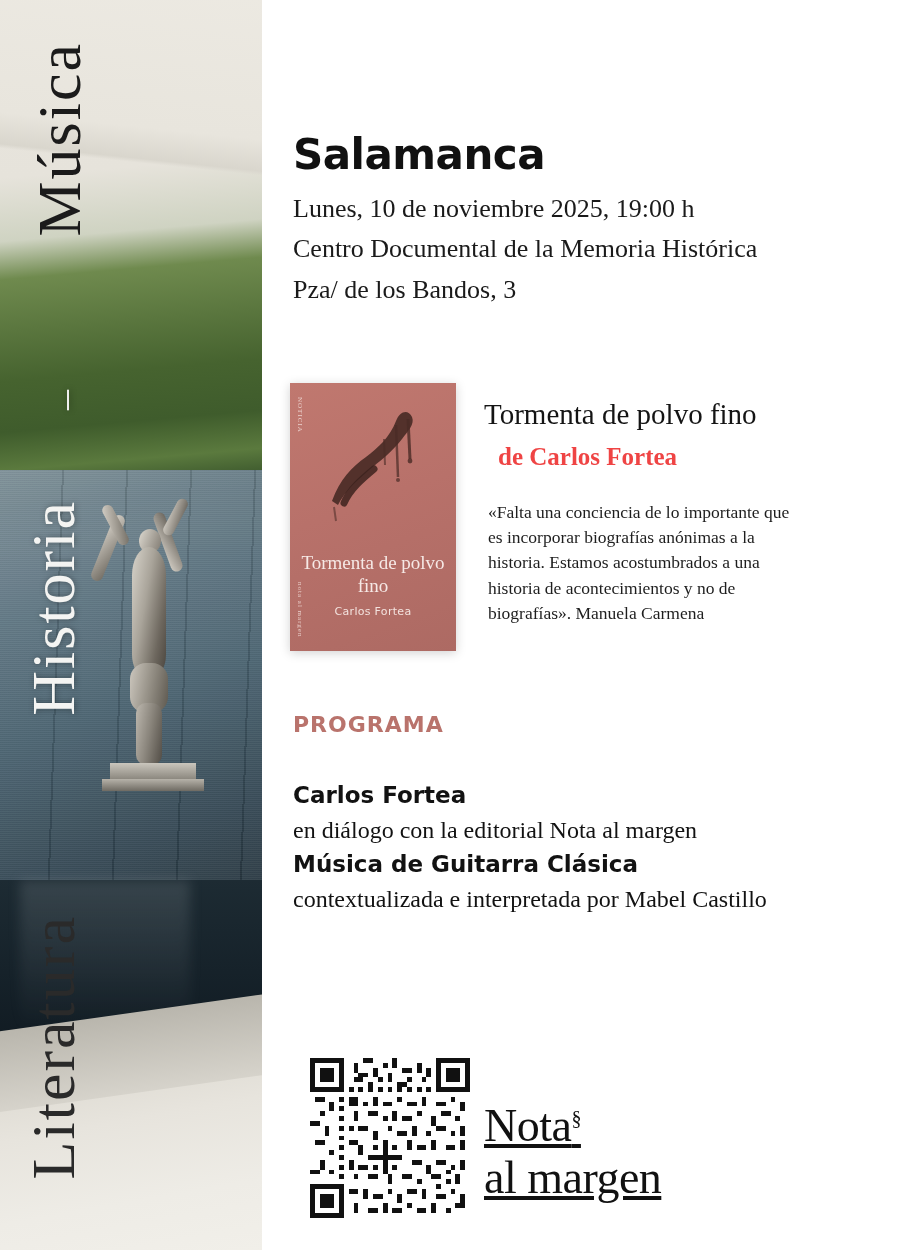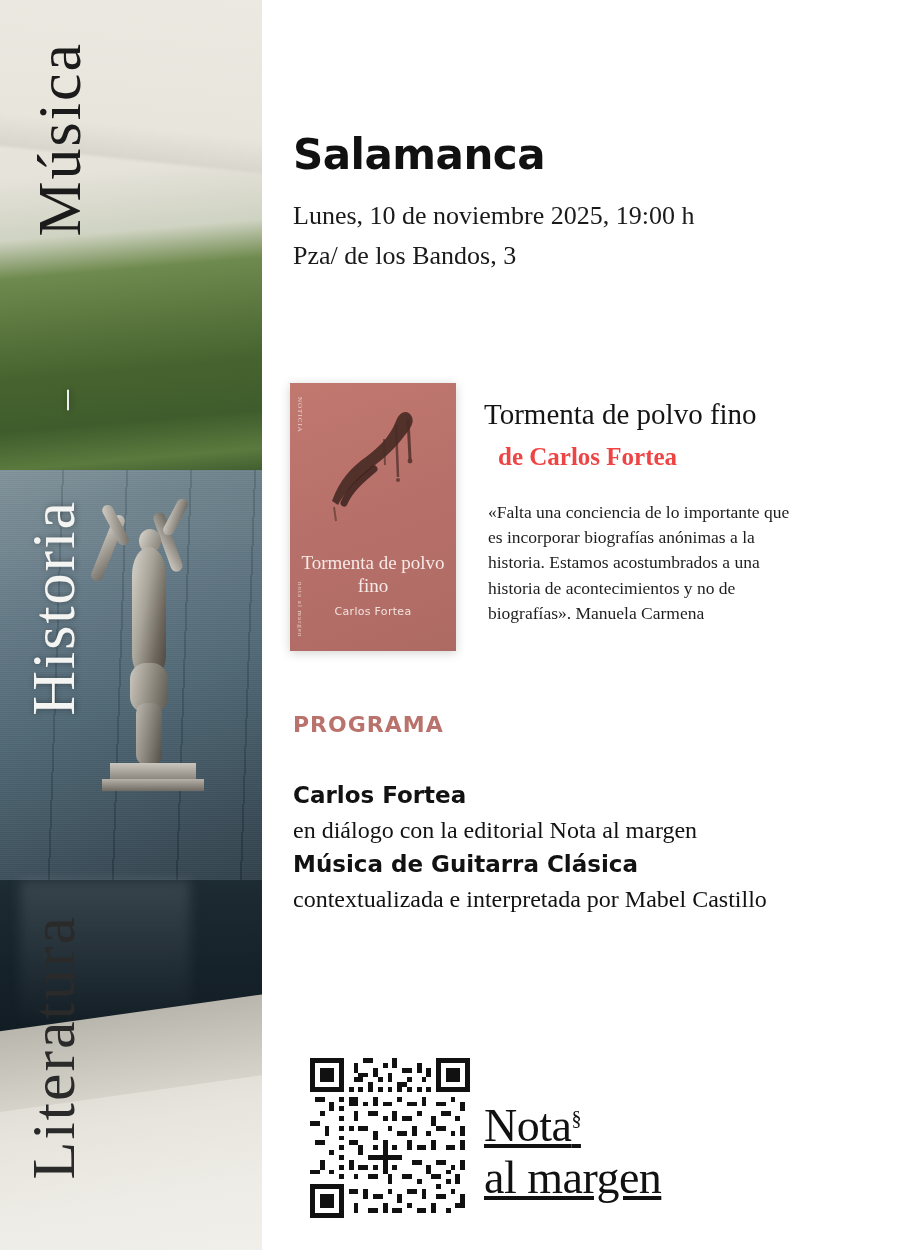--- a/index.html
+++ b/index.html
@@ -272,21 +272,21 @@
     top: 102px;
     font-family: "DejaVu Sans", sans-serif;
     font-weight: 700;
     font-size: 42px;
     letter-spacing: -0.5px;
     color: #111111;
   }
   .venue {
     position: absolute;
     left: 31px;
-    top: 196px;
+    top: 189px;
     width: 600px;
     font-size: 26px;
     line-height: 1.55;
     color: #1a1a1a;
   }
   .venue div { white-space: nowrap; }
 
   
   .book {
     position: absolute;
@@ -456,20 +456,21 @@
     <div class="vword" id="vword-historia">Historia</div>
     <div class="vword" id="vword-literatura">Literatura</div>
   </div>
 
   <div class="content">
 
     <h1 class="city-title">Salamanca</h1>
 
     <div class="venue">
       <div>Lunes, 10 de noviembre 2025, 19:00 h</div>
+      <div>Centro Documental de la Memoria Histórica</div>
       <div>Pza/ de los Bandos, 3</div>
     </div>
 
     <div class="book">
       <div class="spine-top">NOTICIA</div>
       <div class="spine-bottom">nota al margen</div>
       <div class="smear">
         <svg width="110" height="120" viewBox="0 0 110 120" aria-hidden="true">
           <path d="M10 96 C18 74, 30 62, 44 52 C56 43, 68 32, 74 16 C78 6, 86 4, 90 12 C93 19, 86 26, 80 34 C70 47, 58 56, 46 66 C32 78, 22 88, 16 100 Z" fill="#4a2b26" opacity="0.92"></path>
           <path d="M22 98 C28 84, 40 74, 52 64" stroke="#3c221d" stroke-width="7" fill="none" stroke-linecap="round" opacity="0.85"></path>

